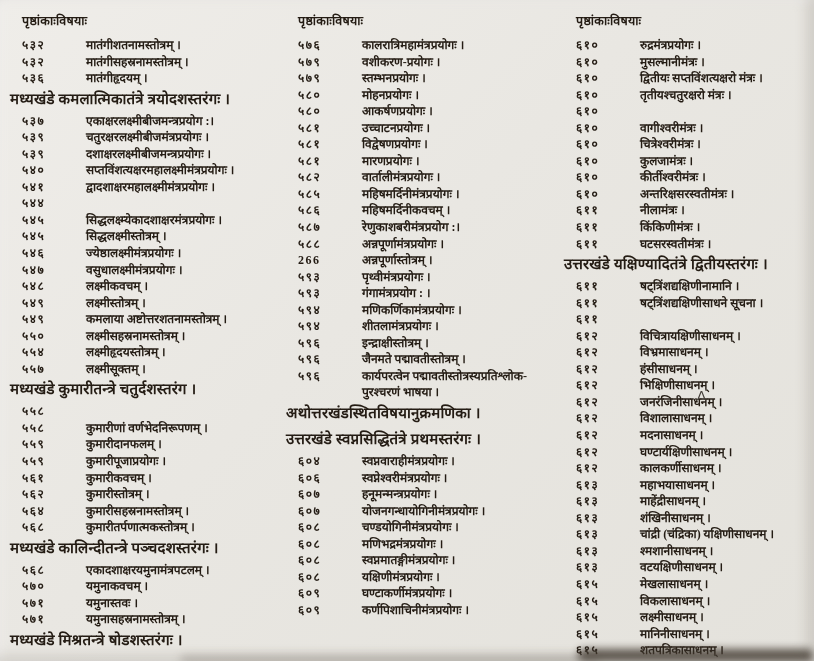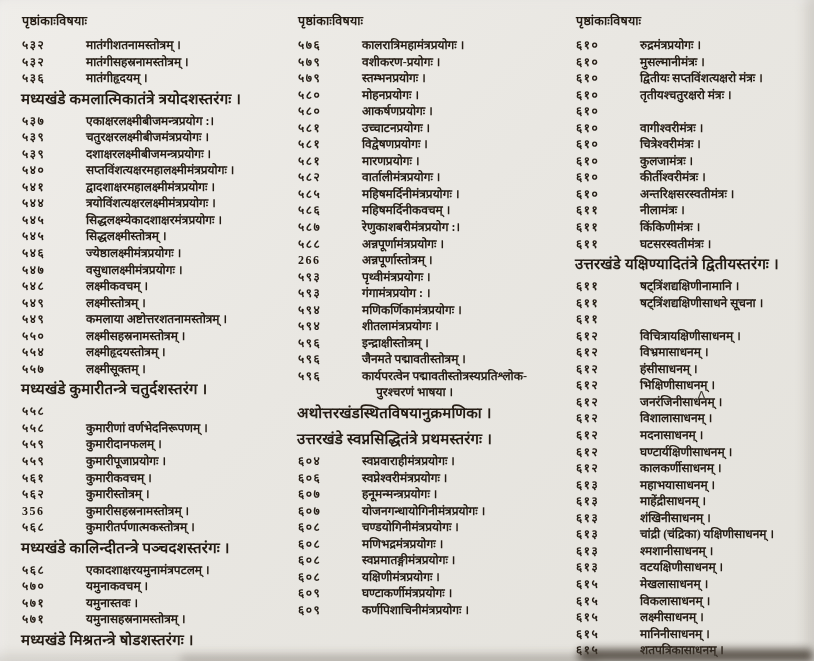--- a/index.html
+++ b/index.html
@@ -21,23 +21,23 @@
   #col1{left:8px;width:262px;}
   #col2{left:284px;width:270px;}
   #col3{left:562px;width:250px;}
   .hdr{display:flex;align-items:baseline;font-size:12.5px;font-weight:bold;
        padding:4px 0 7px 14px;letter-spacing:.3px;}
   .hdr .httl{flex:1;text-align:left;padding-right:52px;}
   .row{display:flex;align-items:baseline;height:16.55px;font-size:12px;font-weight:bold;
        white-space:nowrap;}
   .row .pg{width:50px;padding-left:14px;letter-spacing:1.5px;flex:none;}
   .row .ttl{margin-left:14px;}
-  .row.cont .ttl{margin-left:28px;}
+  .row.cont .ttl{margin-left:14px;}
   .section{font-size:15px;font-weight:bold;line-height:20px;padding:3px 0 3px 2px;
-           letter-spacing:.2px;white-space:nowrap;margin-left:11px;}
+           letter-spacing:.2px;white-space:nowrap;}
   #caret{position:absolute;left:697px;top:388px;font-size:13px;color:#45403a;
          font-family:"DejaVu Sans",sans-serif;}
   .smudge{position:absolute;pointer-events:none;}
   #smudge-br{left:578px;top:649px;width:236px;height:14px;background:#3e362d;
              filter:blur(4px);opacity:.8;border-radius:6px;}
   #smudge-b{left:180px;top:656px;width:420px;height:10px;background:#6b635a;
             filter:blur(5px);opacity:.35;border-radius:5px;}
 </style>
 </head>
 <body>
@@ -78,21 +78,20 @@
         <div class="row">
           <span class="pg">५४०</span>
           <span class="ttl">सप्तविंशत्यक्षरमहालक्ष्मीमंत्रप्रयोगः ।</span>
         </div>
         <div class="row">
           <span class="pg">५४१</span>
           <span class="ttl">द्वादशाक्षरमहालक्ष्मीमंत्रप्रयोगः ।</span>
         </div>
         <div class="row">
           <span class="pg">५४४</span>
-          <span class="ttl">त्रयोविंशत्यक्षरलक्ष्मीमंत्रप्रयोगः ।</span>
         </div>
         <div class="row">
           <span class="pg">५४५</span>
           <span class="ttl">सिद्धलक्ष्म्येकादशाक्षरमंत्रप्रयोगः ।</span>
         </div>
         <div class="row">
           <span class="pg">५४५</span>
           <span class="ttl">सिद्धलक्ष्मीस्तोत्रम् ।</span>
         </div>
         <div class="row">
@@ -145,21 +144,21 @@
         </div>
         <div class="row">
           <span class="pg">५६१</span>
           <span class="ttl">कुमारीकवचम् ।</span>
         </div>
         <div class="row">
           <span class="pg">५६२</span>
           <span class="ttl">कुमारीस्तोत्रम् ।</span>
         </div>
         <div class="row">
-          <span class="pg">356</span>
+          <span class="pg">५६४</span>
           <span class="ttl">कुमारीसहस्रनामस्तोत्रम् ।</span>
         </div>
         <div class="row">
           <span class="pg">५६८</span>
           <span class="ttl">कुमारीतर्पणात्मकस्तोत्रम् ।</span>
         </div>
         <div class="section">मध्यखंडे कालिन्दीतन्त्रे पञ्चदशस्तरंगः ।</div>
         <div class="row">
           <span class="pg">५६८</span>
           <span class="ttl">एकादशाक्षरयमुनामंत्रपटलम् ।</span>

